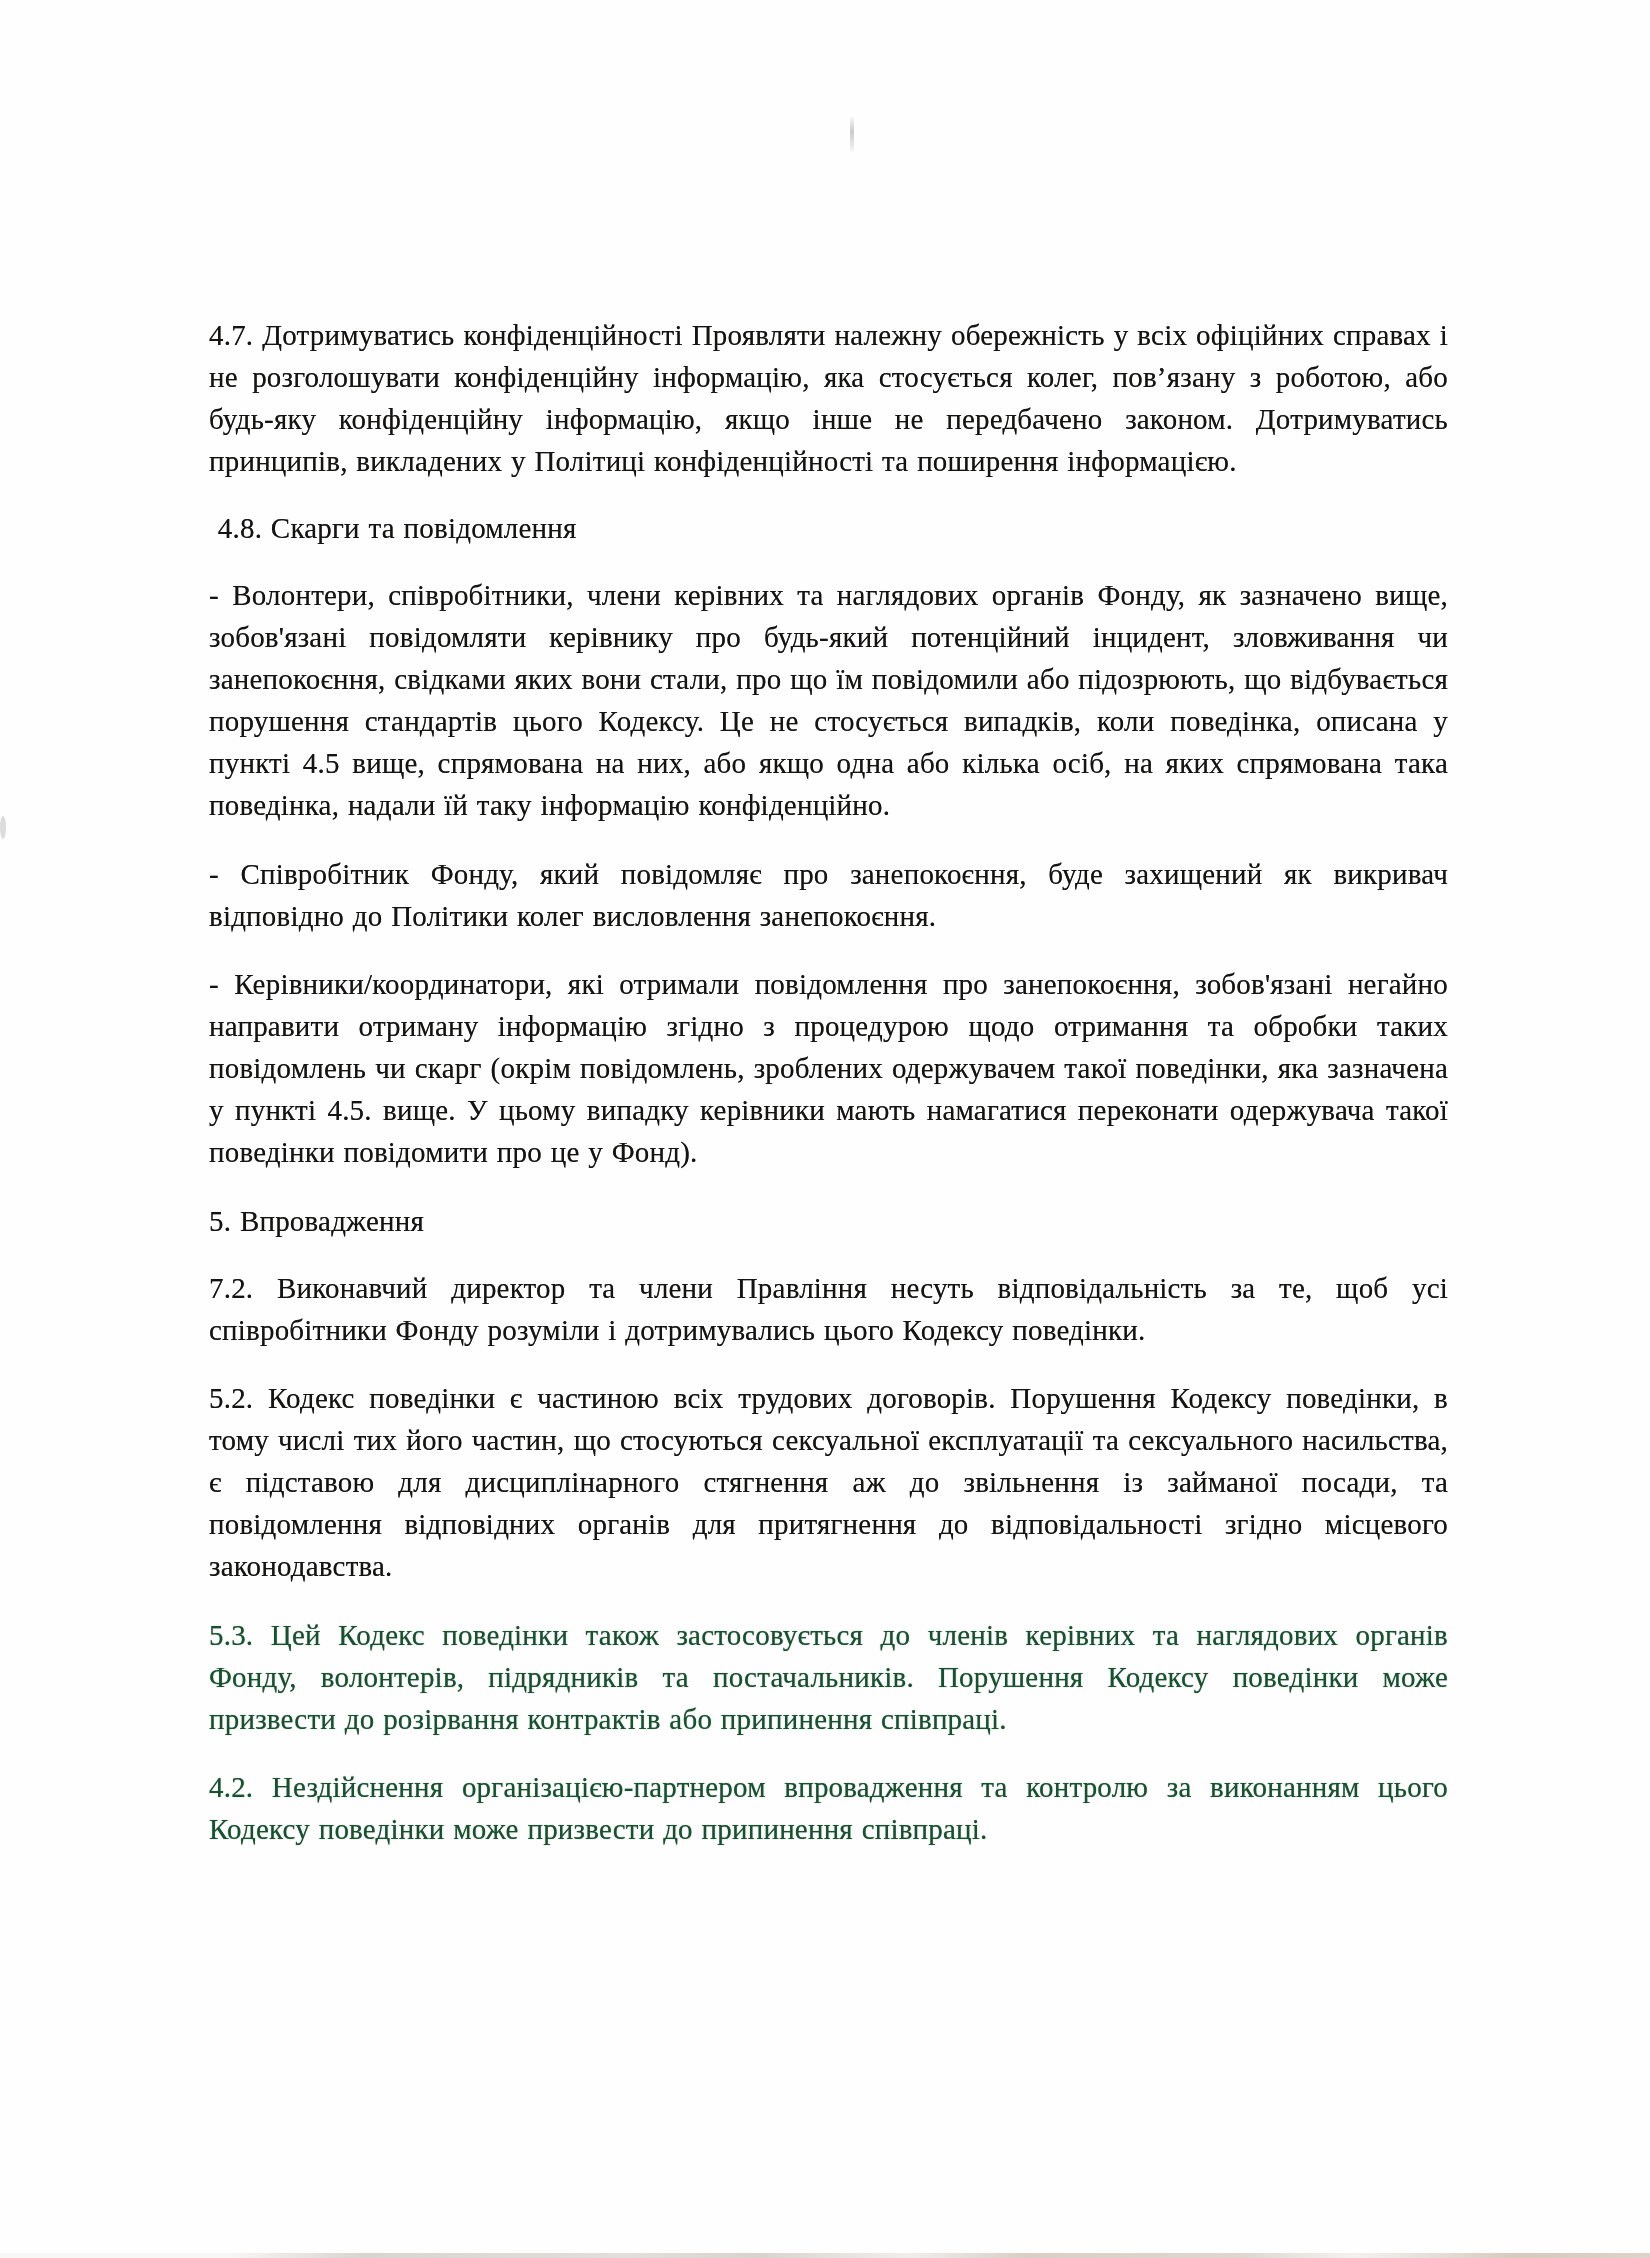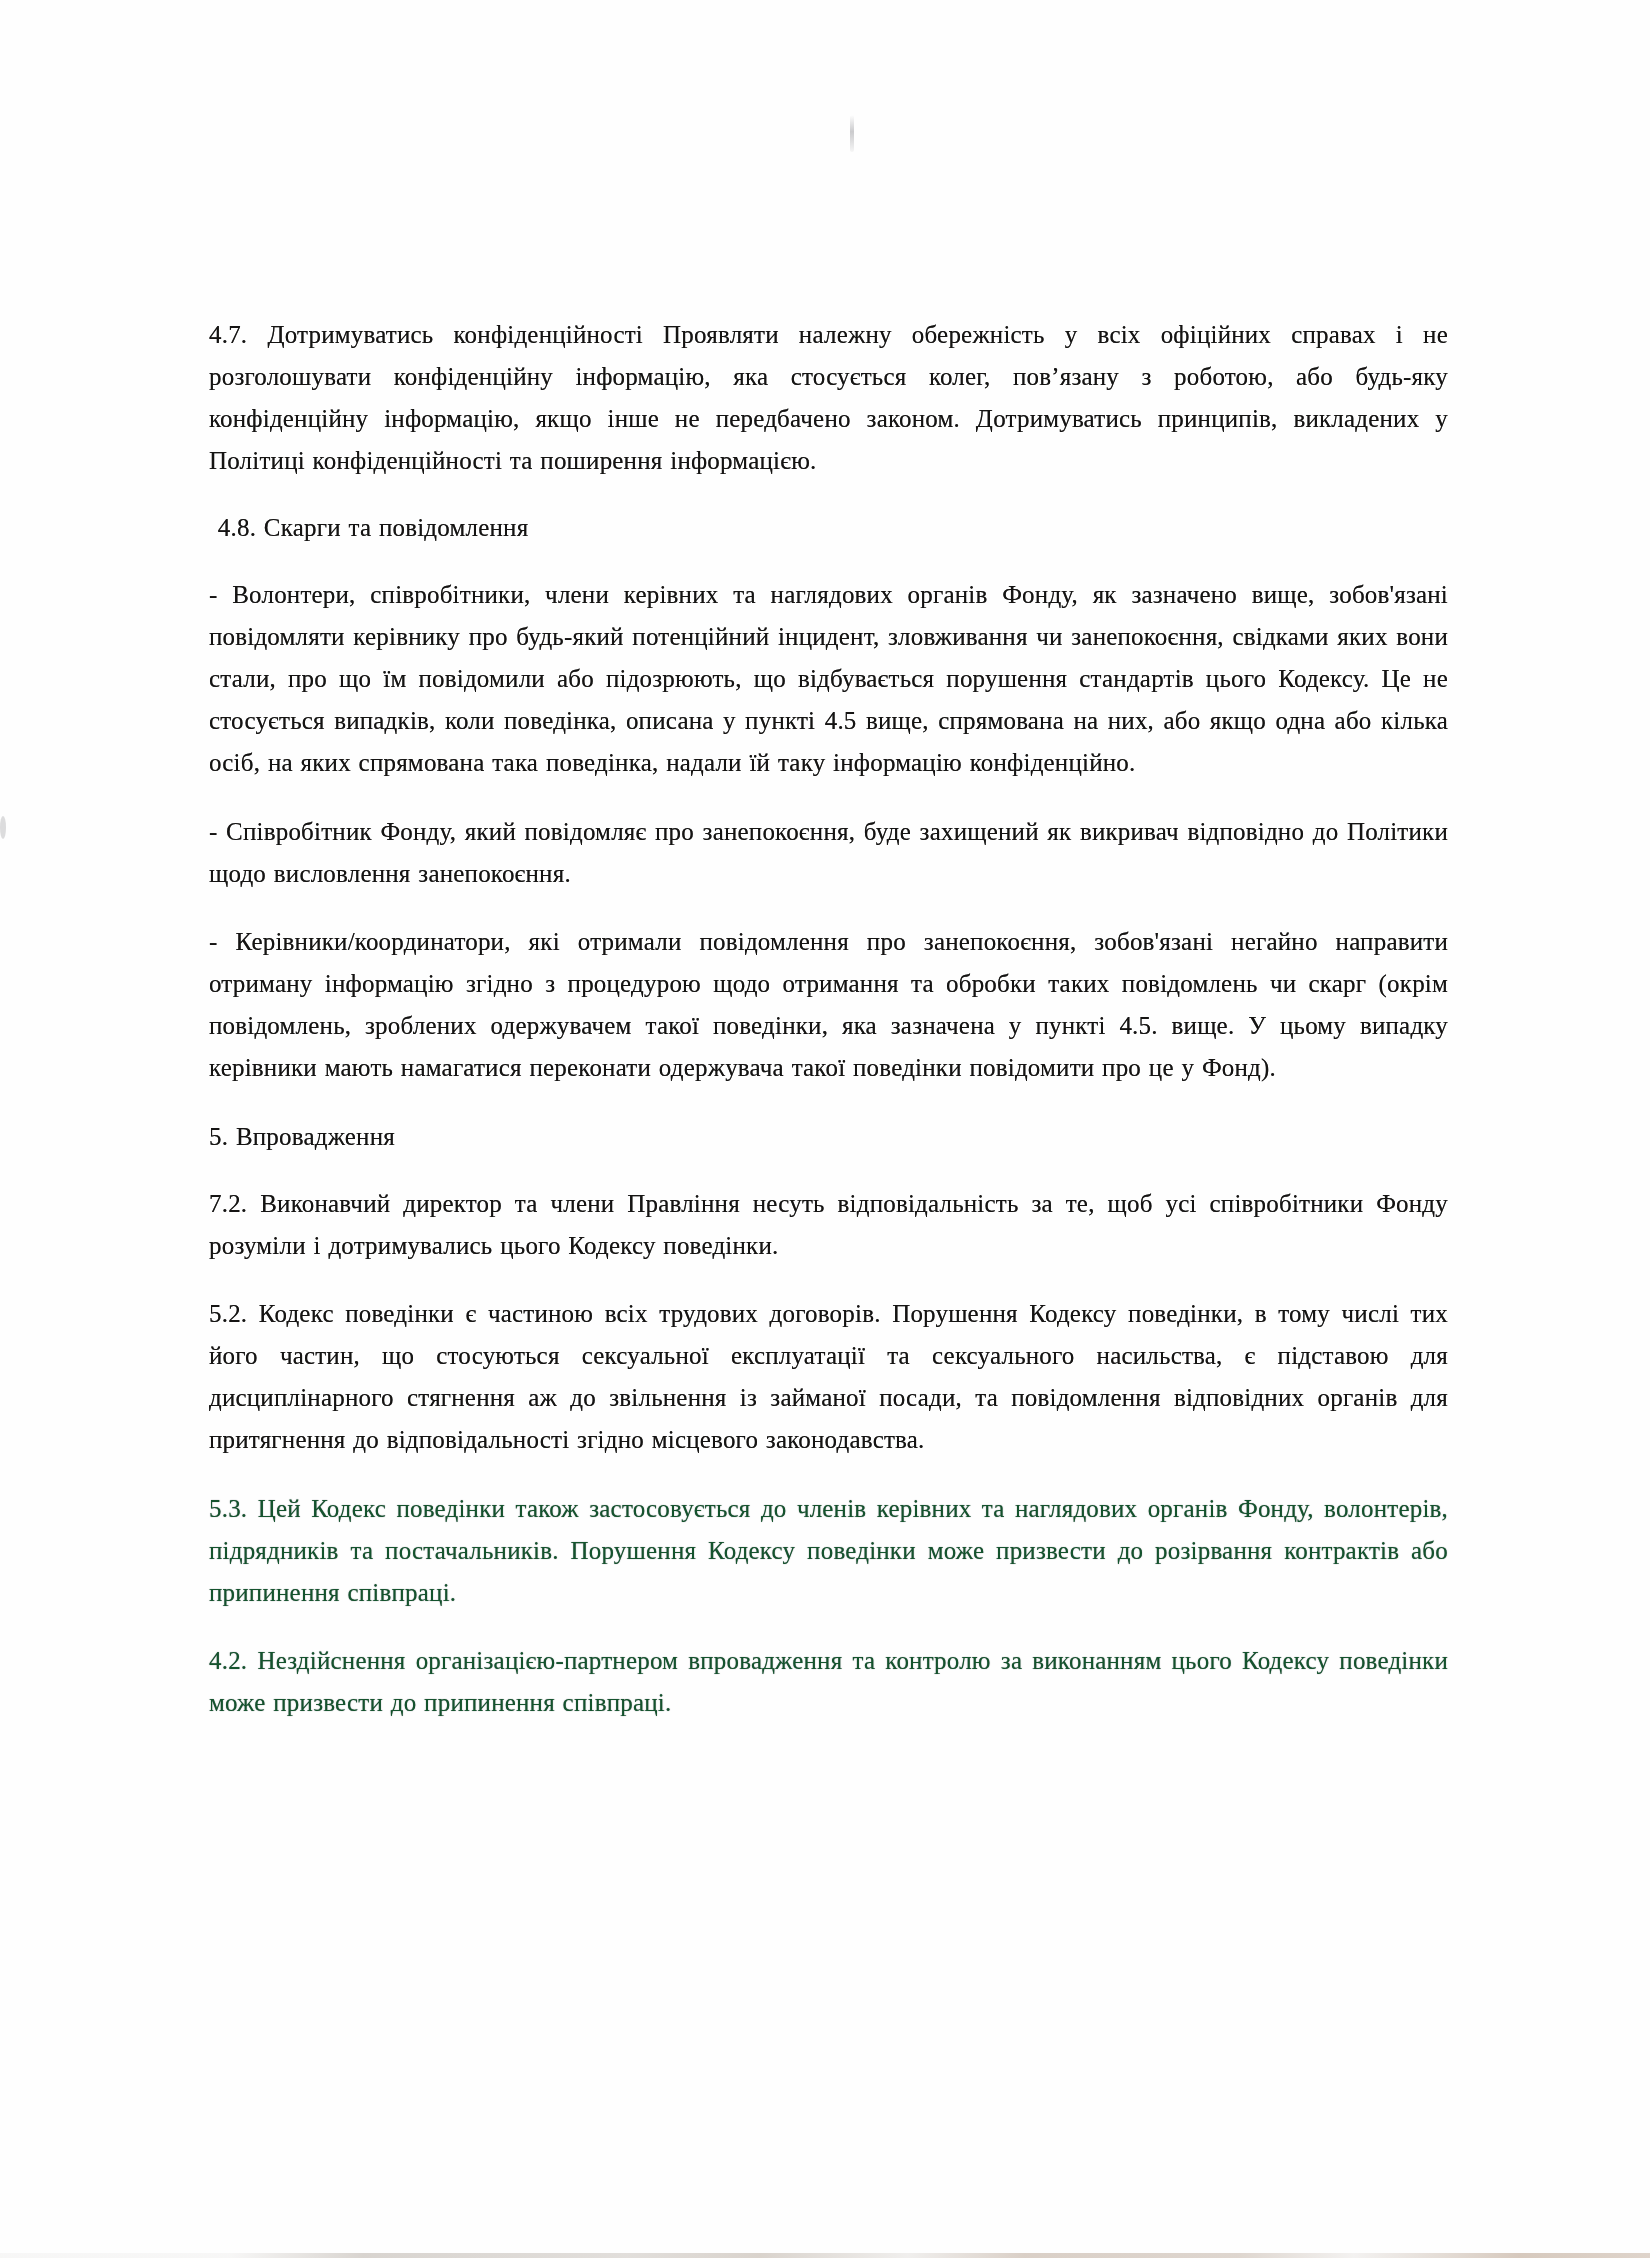--- a/index.html
+++ b/index.html
@@ -20,21 +20,21 @@
     background: #fefefe;
   }
   .doc-body {
     position: absolute;
     top: 314px;
     left: 209px;
     width: 1239px;
     color: #151413;
   }
   .para {
-    font-size: 25px;
+    font-size: 29px;
     line-height: 42px;
     text-align: justify;
     margin: 0 0 23px 0;
     letter-spacing: 0.2px;
     word-spacing: 1.3px;
     text-shadow: 0 0 0.6px rgba(10,10,10,0.65);
   }
   .heading {
     text-align: left;
     margin-bottom: 25px;
@@ -91,21 +91,21 @@
 <div class="scan-page">
 
   <div class="doc-body">
 
     <p class="para">4.7. Дотримуватись конфіденційності Проявляти належну обережність у всіх офіційних справах і не розголошувати конфіденційну інформацію, яка стосується колег, пов’язану з роботою, або будь-яку конфіденційну інформацію, якщо інше не передбачено законом. Дотримуватись принципів, викладених у Політиці конфіденційності та поширення інформацією.</p>
 
     <p class="para heading indent-sm">4.8. Скарги та повідомлення</p>
 
     <p class="para gap-lg">- Волонтери, співробітники, члени керівних та наглядових органів Фонду, як зазначено вище, зобов'язані повідомляти керівнику про будь-який потенційний інцидент, зловживання чи занепокоєння, свідками яких вони стали, про що їм повідомили або підозрюють, що відбувається порушення стандартів цього Кодексу. Це не стосується випадків, коли поведінка, описана у пункті 4.5 вище, спрямована на них, або якщо одна або кілька осіб, на яких спрямована така поведінка, надали їй таку інформацію конфіденційно.</p>
 
-    <p class="para gap-lg">- Співробітник Фонду, який повідомляє про занепокоєння, буде захищений як викривач відповідно до Політики щодо висловлення занепокоєння.</p>
+    <p class="para gap-lg">- Співробітник Фонду, який повідомляє про занепокоєння, буде захищений як викривач відповідно до Політики колег висловлення занепокоєння.</p>
 
     <p class="para gap-lg">- Керівники/координатори, які отримали повідомлення про занепокоєння, зобов'язані негайно направити отриману інформацію згідно з процедурою щодо отримання та обробки таких повідомлень чи скарг (окрім повідомлень, зроблених одержувачем такої поведінки, яка зазначена у пункті 4.5. вище. У цьому випадку керівники мають намагатися переконати одержувача такої поведінки повідомити про це у Фонд).</p>
 
     <p class="para heading">5. Впровадження</p>
 
     <p class="para gap-lg">7.2. Виконавчий директор та члени Правління несуть відповідальність за те, щоб усі співробітники Фонду розуміли і дотримувались цього Кодексу поведінки.</p>
 
     <p class="para gap-lg">5.2. Кодекс поведінки є частиною всіх трудових договорів. Порушення Кодексу поведінки, в тому числі тих його частин, що стосуються сексуальної експлуатації та сексуального насильства, є підставою для дисциплінарного стягнення аж до звільнення із займаної посади, та повідомлення відповідних органів для притягнення до відповідальності згідно місцевого законодавства.</p>
 
     <p class="para gap-lg fuzzy">5.3. Цей Кодекс поведінки також застосовується до членів керівних та наглядових органів Фонду, волонтерів, підрядників та постачальників. Порушення Кодексу поведінки може призвести до розірвання контрактів або припинення співпраці.</p>

